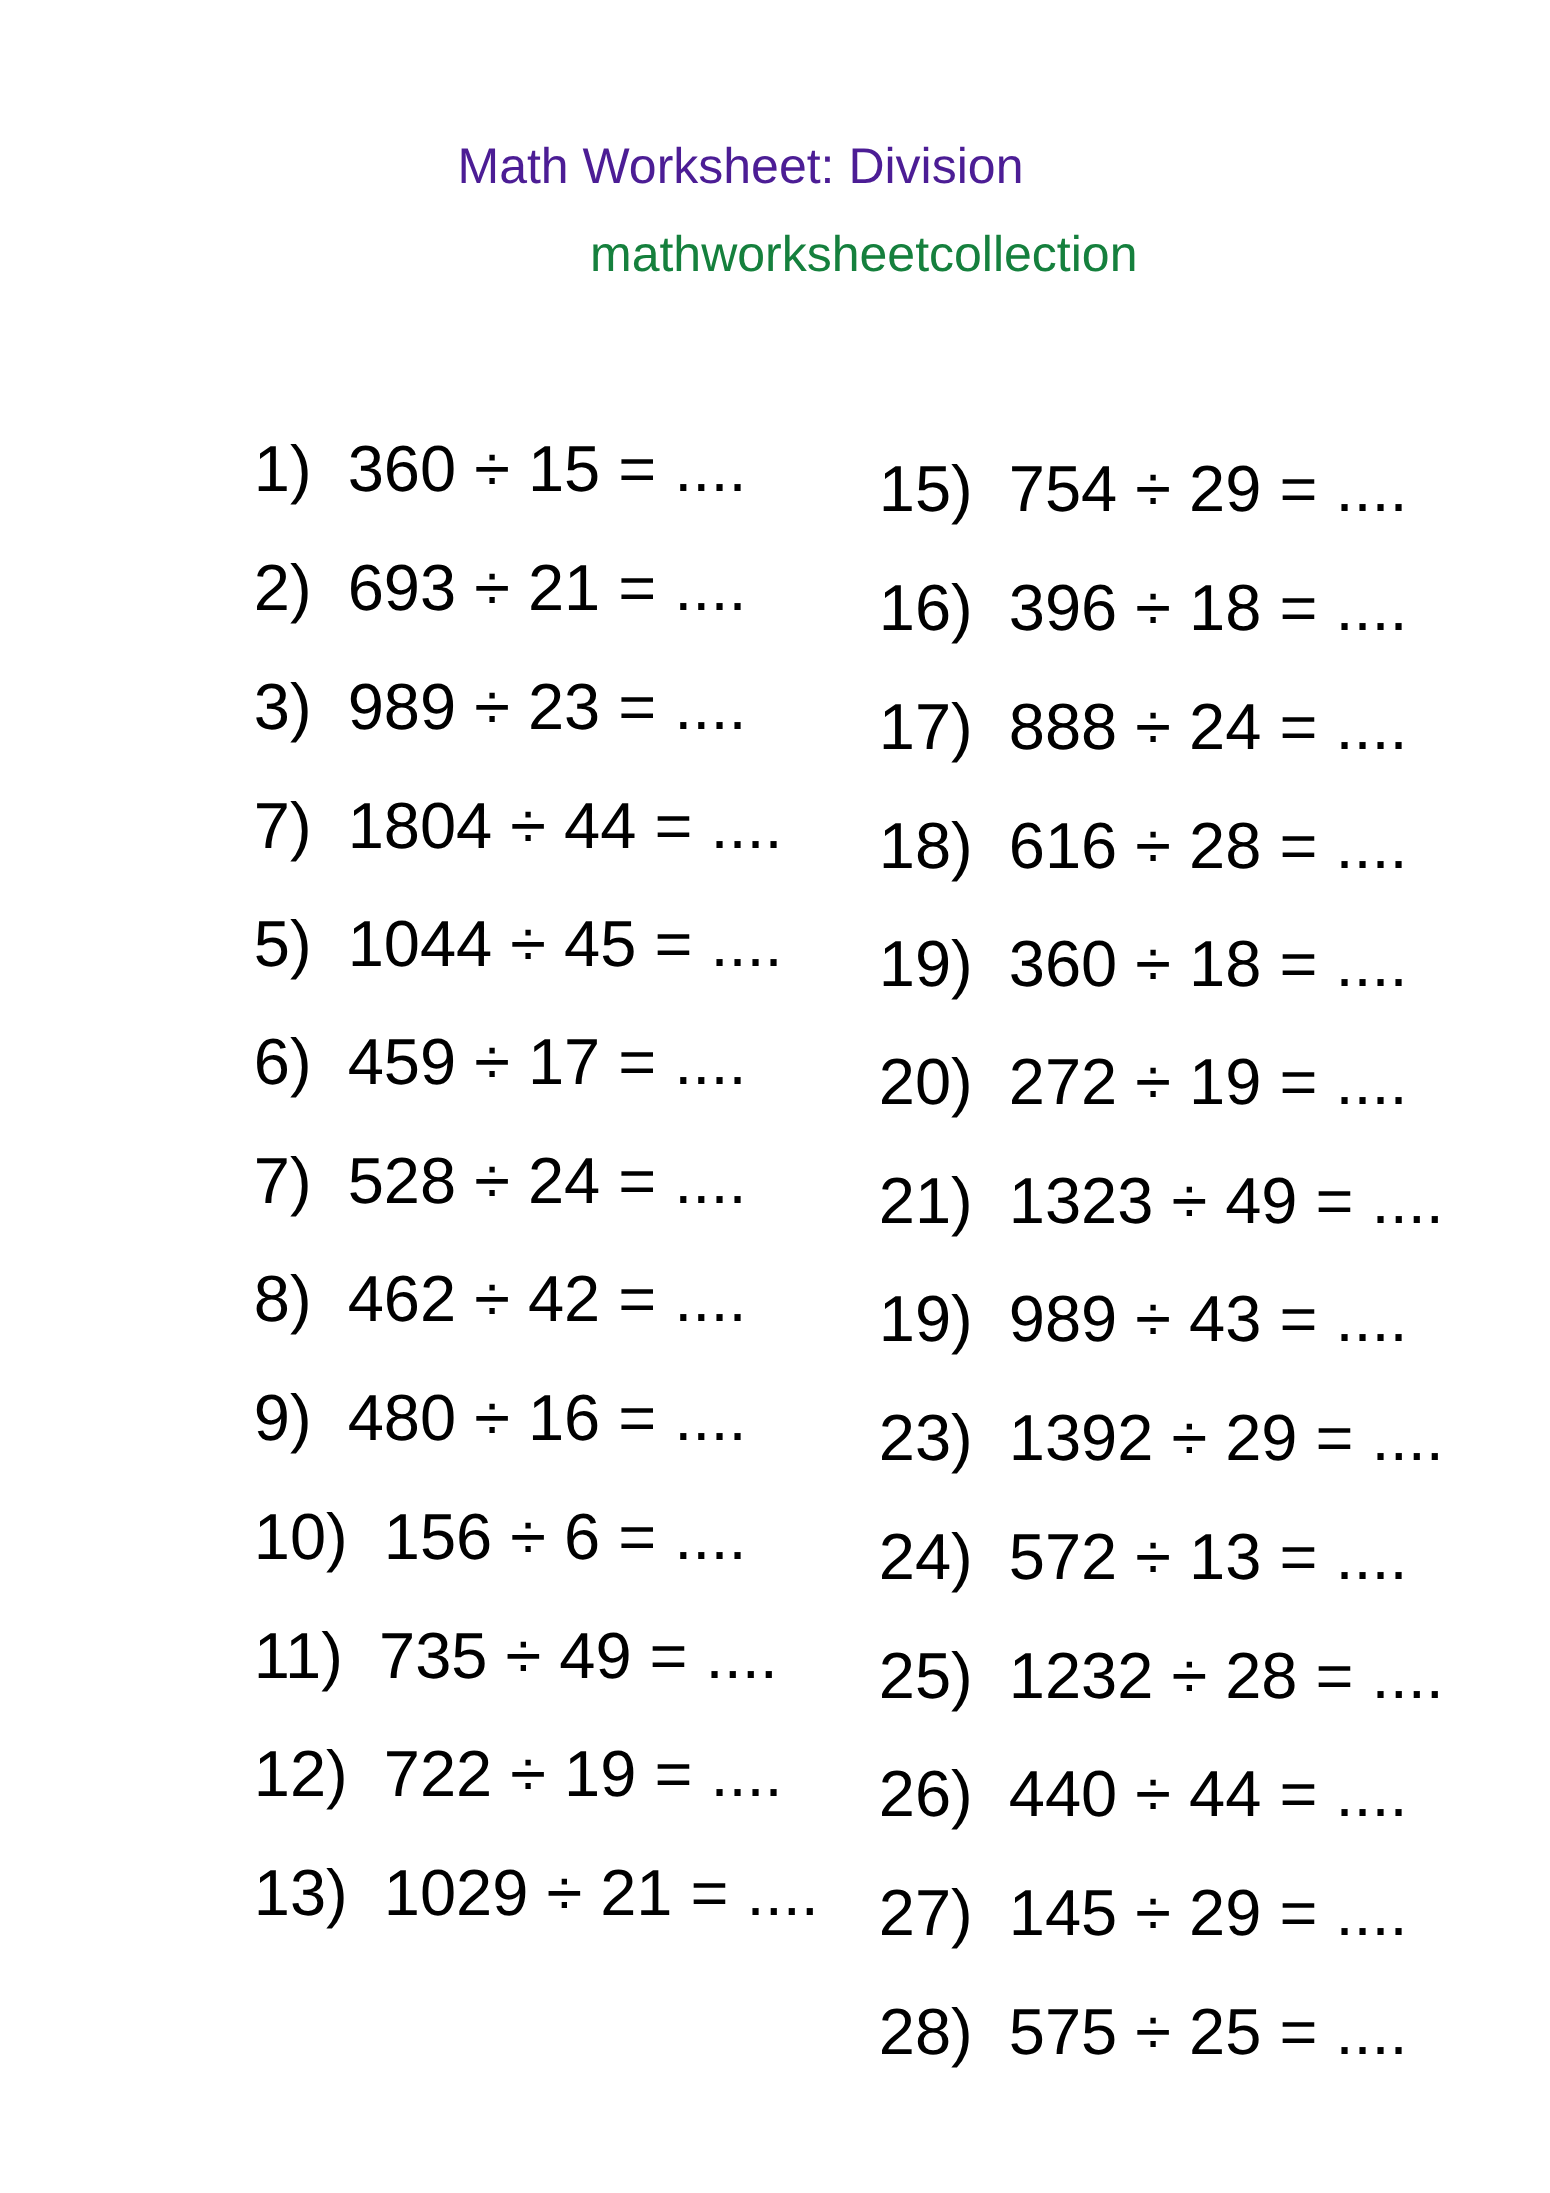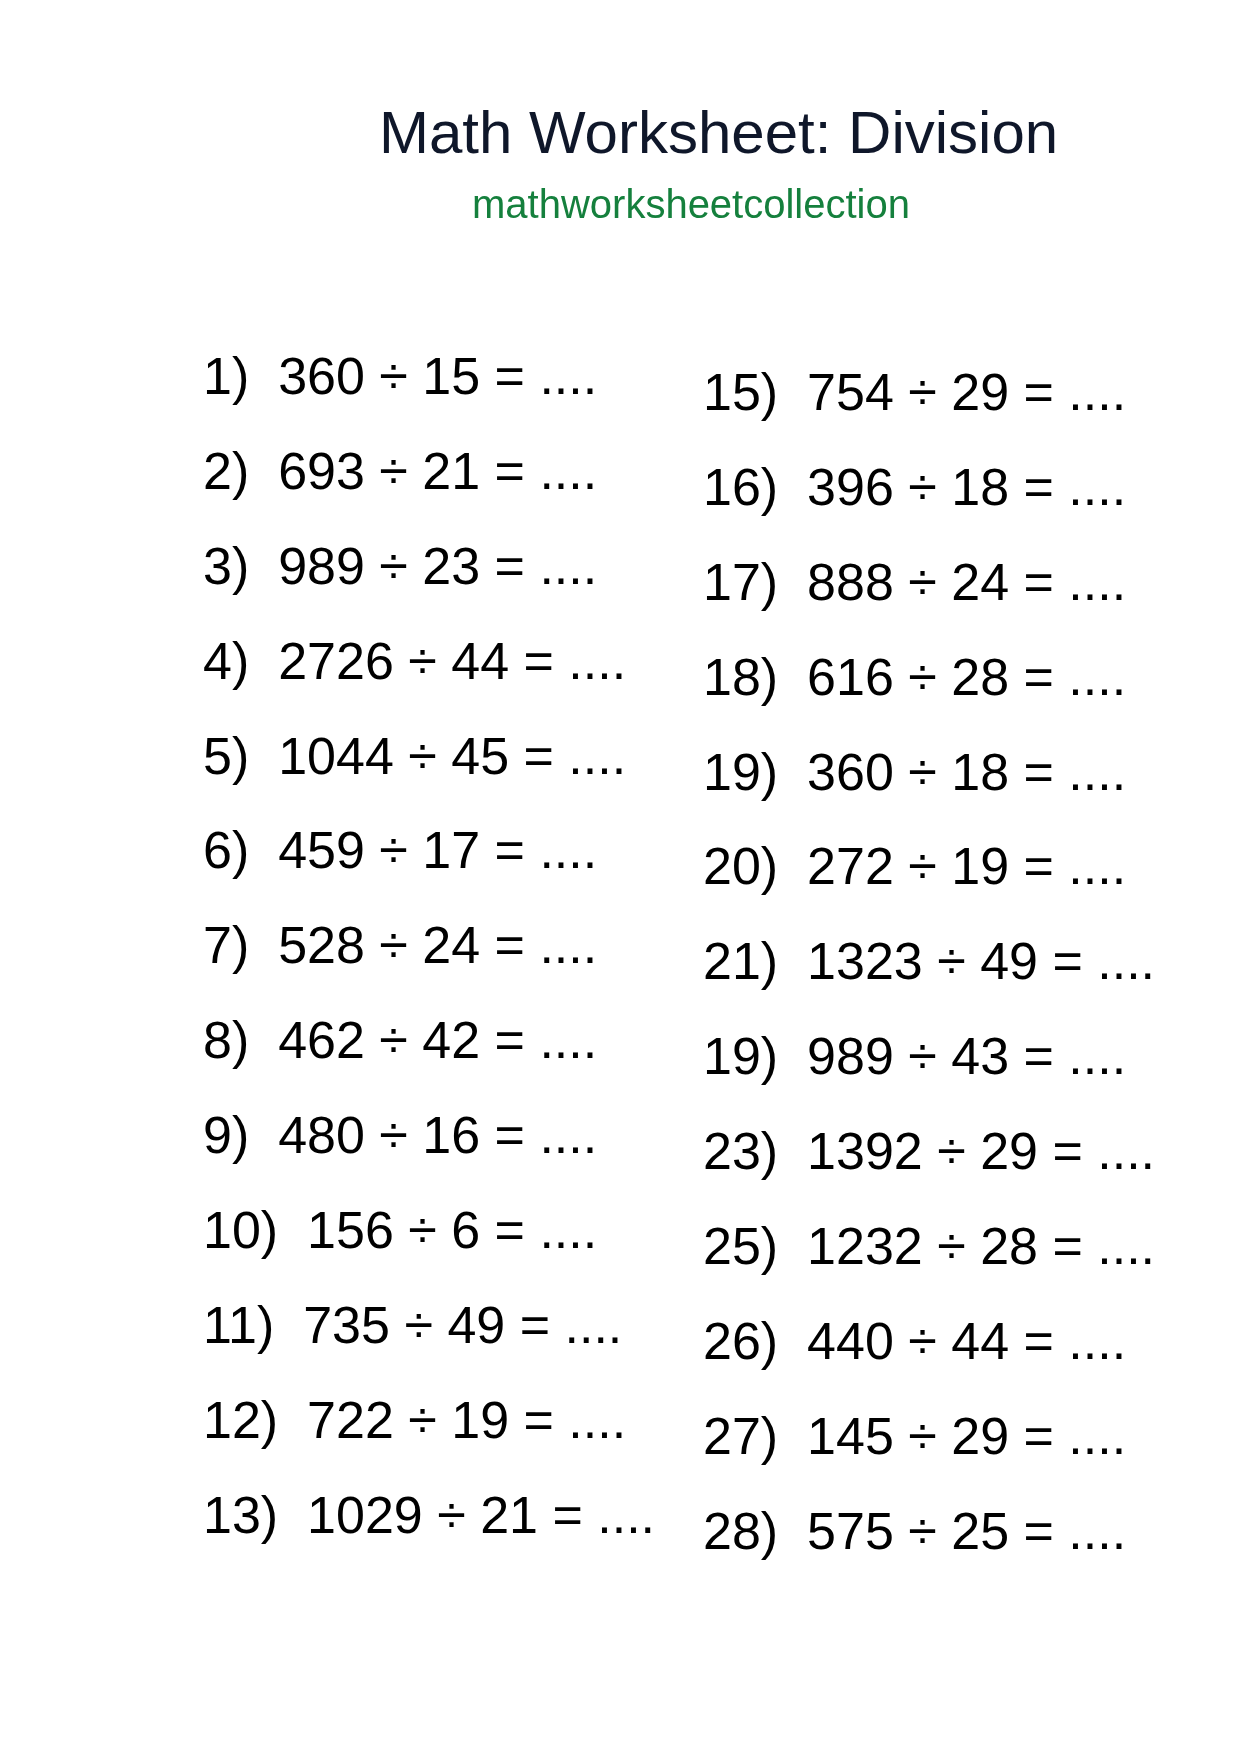--- a/index.html
+++ b/index.html
@@ -10,26 +10,26 @@
     body {
       width: 1240px;
       height: 1754px;
       position: relative;
       overflow: hidden;
       font-family: "Liberation Sans", sans-serif;
       color: #000000;
     }
     .title {
       position: absolute;
-      left: 379px;
+      left: 366px;
       top: 98px;
-      font-size: 60px;
+      font-size: 40px;
       line-height: 70px;
       white-space: nowrap;
-      color: #0f172a;
+      color: #4c1d95;
     }
     .subtitle {
       position: absolute;
       left: 472px;
       top: 180px;
       font-size: 40px;
       line-height: 48px;
       white-space: nowrap;
       color: #15803d;
     }
@@ -51,21 +51,21 @@
 </head>
 <body>
 
 <div class="title">Math Worksheet: Division</div>
 <div class="subtitle">mathworksheetcollection</div>
 
 <div class="col col-left">
   <div class="problem">1)  360 ÷ 15 = ....</div>
   <div class="problem">2)  693 ÷ 21 = ....</div>
   <div class="problem">3)  989 ÷ 23 = ....</div>
-  <div class="problem">4)  2726 ÷ 44 = ....</div>
+  <div class="problem">7)  1804 ÷ 44 = ....</div>
   <div class="problem">5)  1044 ÷ 45 = ....</div>
   <div class="problem">6)  459 ÷ 17 = ....</div>
   <div class="problem">7)  528 ÷ 24 = ....</div>
   <div class="problem">8)  462 ÷ 42 = ....</div>
   <div class="problem">9)  480 ÷ 16 = ....</div>
   <div class="problem">10)  156 ÷ 6 = ....</div>
   <div class="problem">11)  735 ÷ 49 = ....</div>
   <div class="problem">12)  722 ÷ 19 = ....</div>
   <div class="problem">13)  1029 ÷ 21 = ....</div>
 </div>
@@ -73,17 +73,18 @@
 <div class="col col-right">
   <div class="problem">15)  754 ÷ 29 = ....</div>
   <div class="problem">16)  396 ÷ 18 = ....</div>
   <div class="problem">17)  888 ÷ 24 = ....</div>
   <div class="problem">18)  616 ÷ 28 = ....</div>
   <div class="problem">19)  360 ÷ 18 = ....</div>
   <div class="problem">20)  272 ÷ 19 = ....</div>
   <div class="problem">21)  1323 ÷ 49 = ....</div>
   <div class="problem">19)  989 ÷ 43 = ....</div>
   <div class="problem">23)  1392 ÷ 29 = ....</div>
+  <div class="problem">24)  572 ÷ 13 = ....</div>
   <div class="problem">25)  1232 ÷ 28 = ....</div>
   <div class="problem">26)  440 ÷ 44 = ....</div>
   <div class="problem">27)  145 ÷ 29 = ....</div>
   <div class="problem">28)  575 ÷ 25 = ....</div>
 </div>
 
 </body></html>

